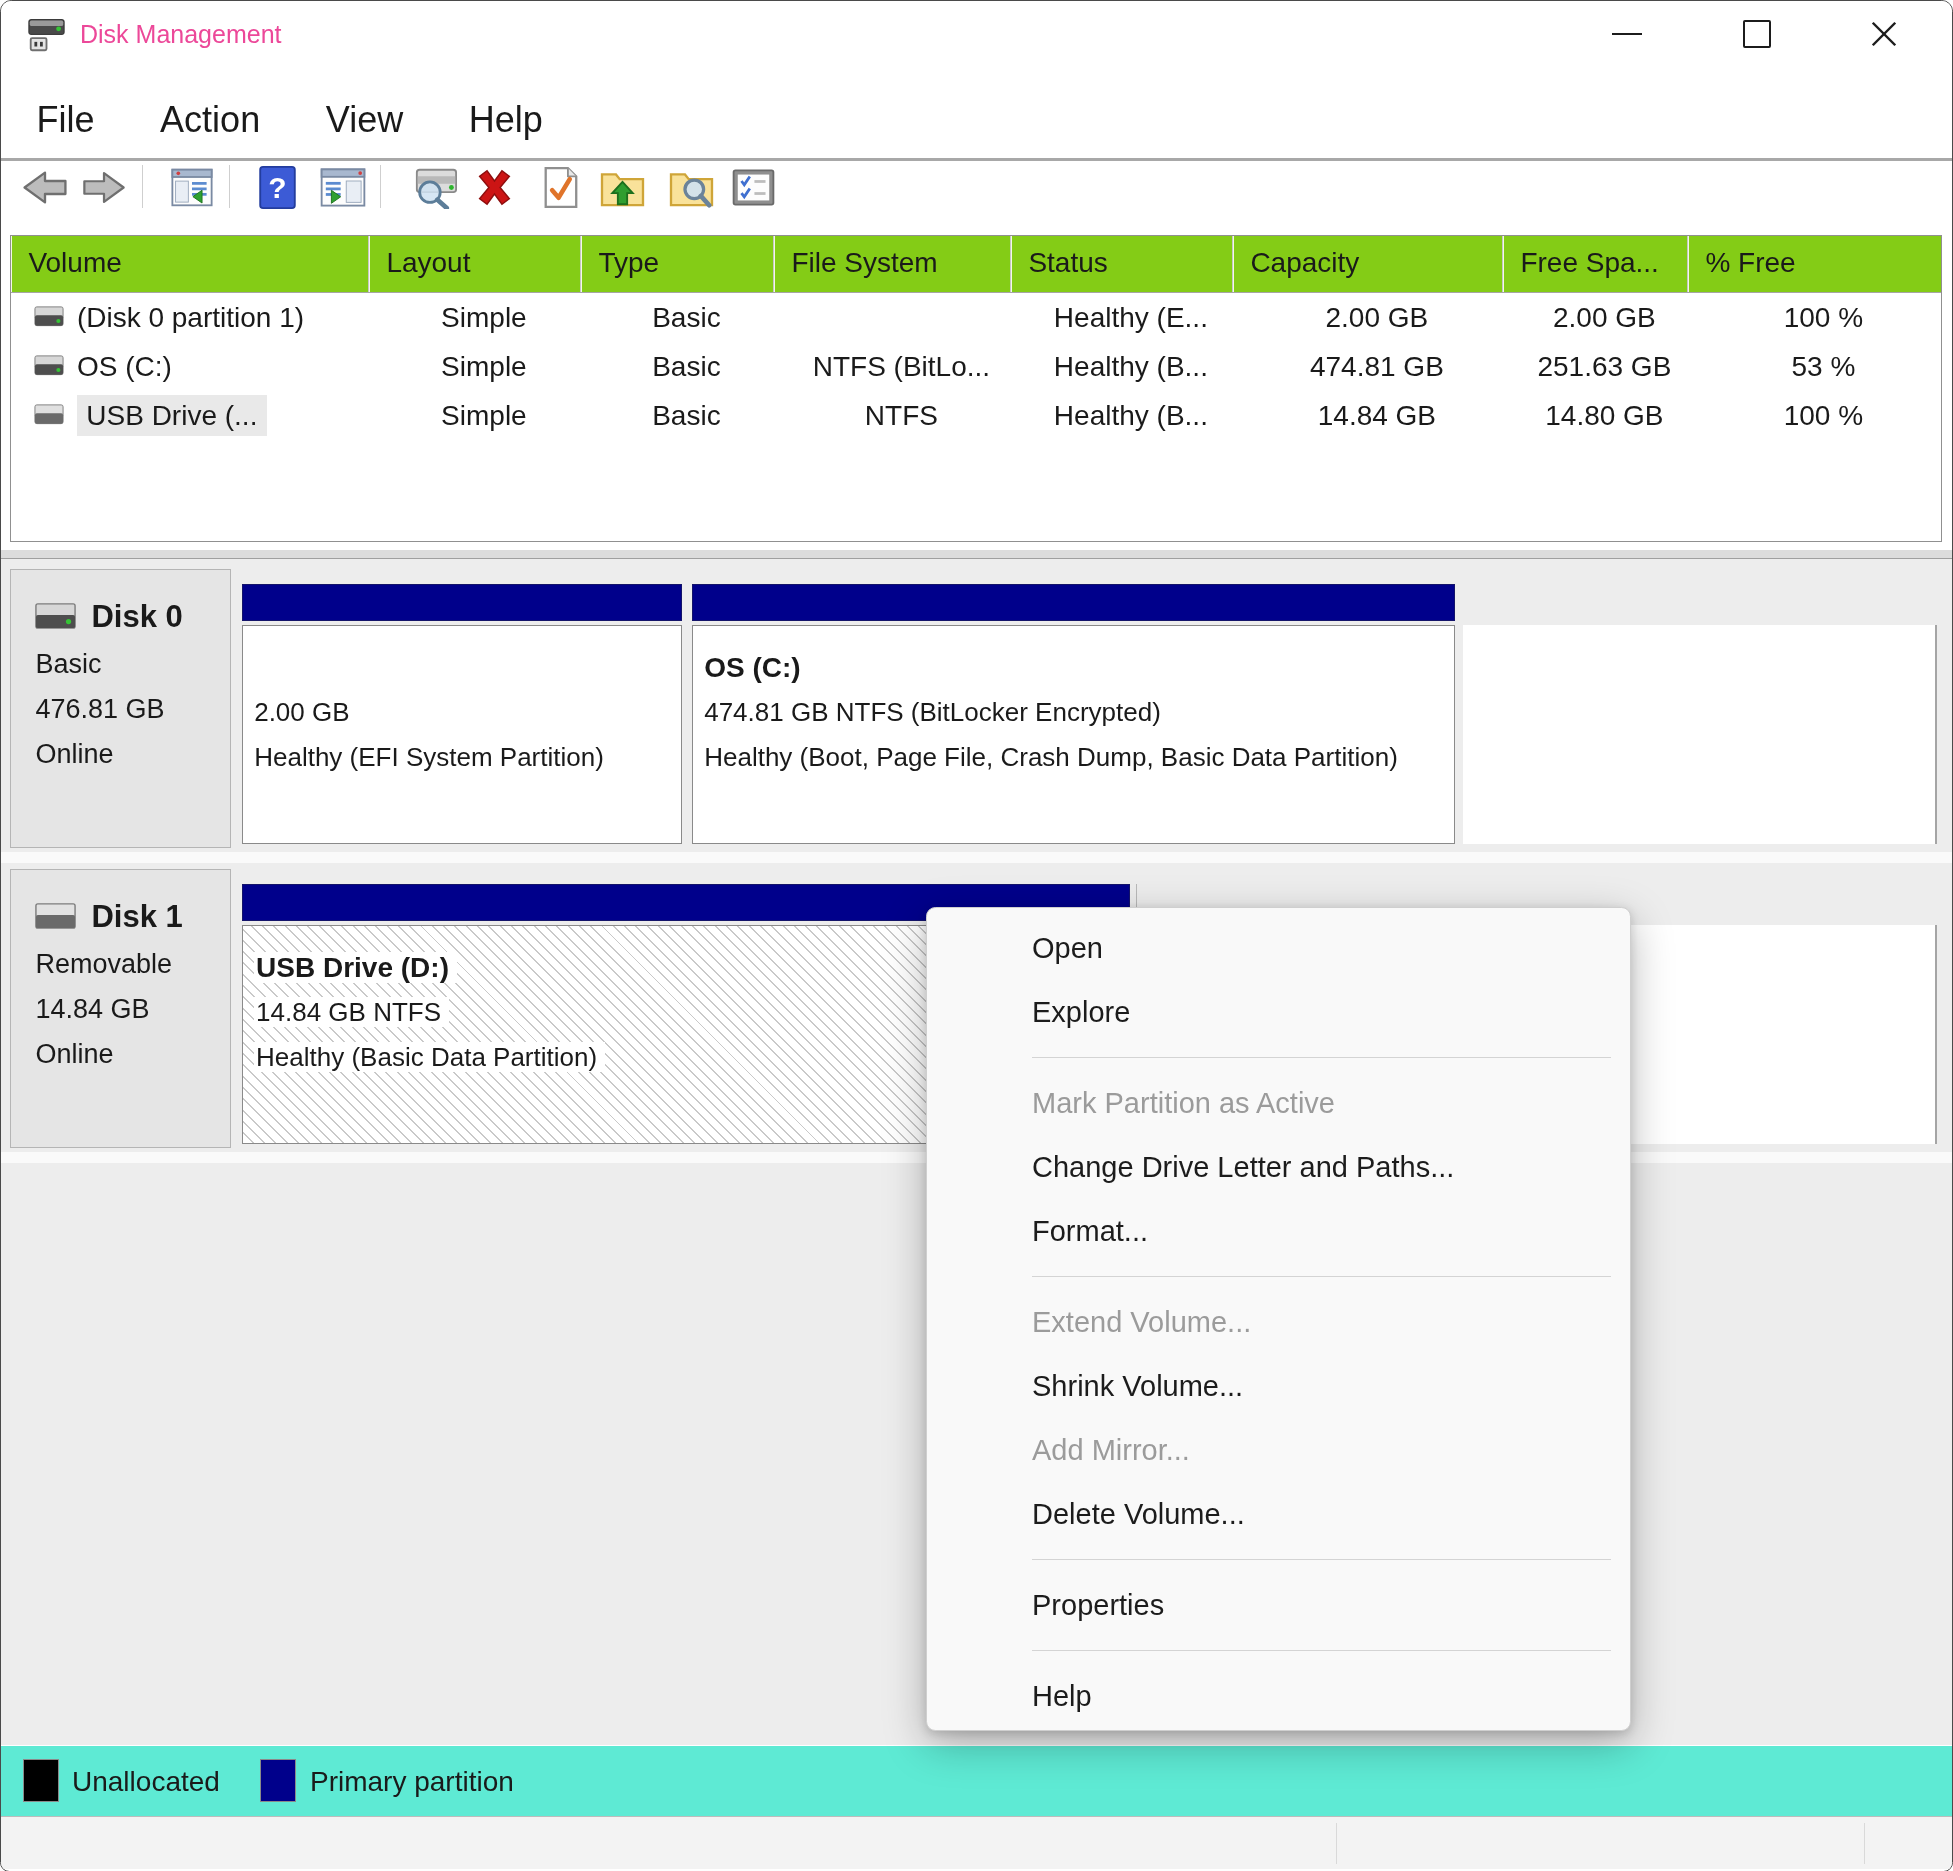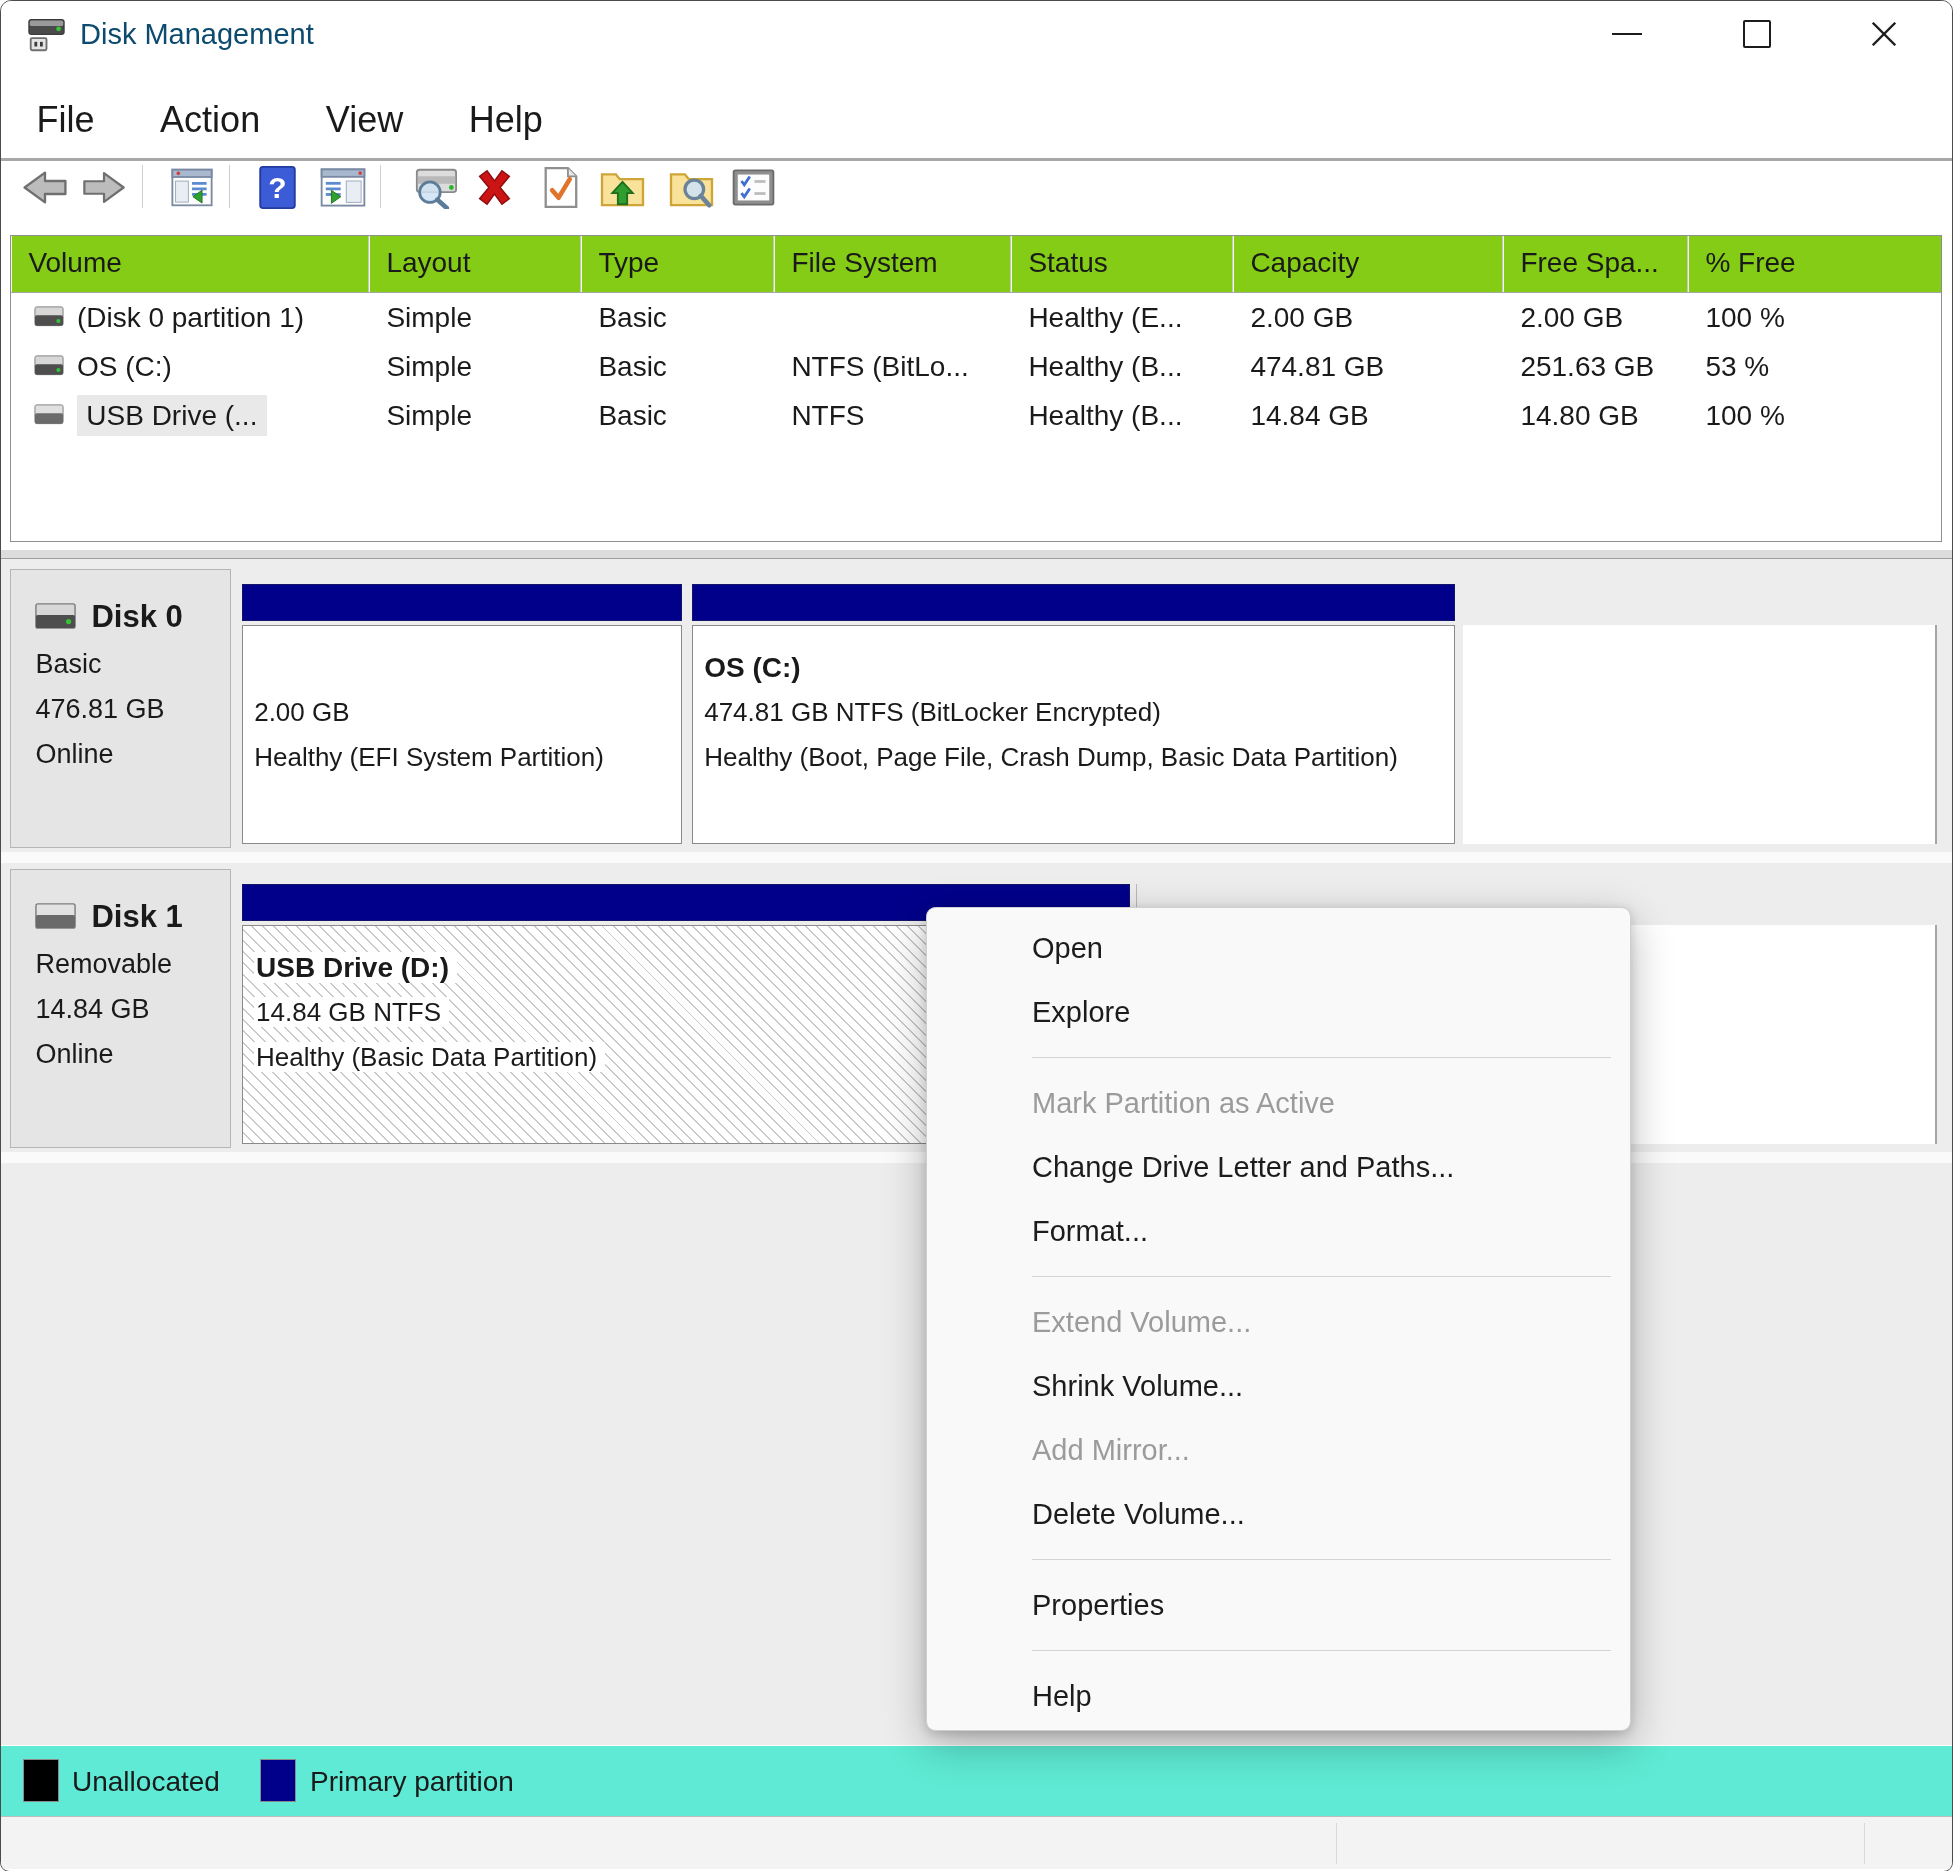--- a/index.html
+++ b/index.html
@@ -4,21 +4,21 @@
 <style>
   html,body{margin:0;padding:0;}
   body{width:1953px;height:1872px;position:relative;background:#fdfdfd;
        font-family:"Liberation Sans",sans-serif;color:#1a1a1a;}
   .window{position:absolute;inset:0;border:1.9px solid #4a4a4a;border-radius:11.2px 11.2px 9.4px 9.4px;
           background:#ffffff;overflow:hidden;}
 
   
   .titlebar{position:absolute;left:0;top:0;width:100%;height:67px;background:#fff;}
   .app-icon{position:absolute;left:26px;top:13px;width:39px;height:39px;}
-  .app-title{position:absolute;left:79px;top:0;height:67px;line-height:67px;font-size:29px;color:#0c4a6e;}
+  .app-title{position:absolute;left:79px;top:0;height:67px;line-height:67px;font-size:25px;color:#ec4899;}
   .winbtn{position:absolute;top:0;width:86px;height:66px;display:flex;align-items:center;justify-content:center;}
   .winbtn.min{left:1583px;} .winbtn.max{left:1713px;} .winbtn.close{left:1840px;}
   .glyph-min{display:block;width:30px;height:0;border-top:2.8px solid #1c1c1c;}
   .glyph-max{display:block;width:24px;height:24px;border:2.8px solid #1c1c1c;border-radius:1.9px;}
 
   
   .menubar{position:absolute;left:0;top:79px;width:100%;height:79px;display:flex;align-items:center;}
   .menu-item{font-size:36px;padding:0 22.5px;margin-right:20.6px;height:60px;line-height:60px;}
   .menu-item:first-child{margin-left:13px;}
   .bar-divider{position:absolute;left:0;top:157px;width:100%;height:2.8px;background:#a8a8a8;}
@@ -29,21 +29,21 @@
   .tsep{position:absolute;top:3.7px;height:43px;border-left:1.9px solid #cfcfcf;}
 
   
   .listview{position:absolute;left:9.4px;top:234px;width:1932px;height:307px;background:#fff;
             border:1.9px solid #909090;box-sizing:border-box;}
   .lv-header{display:grid;grid-template-columns:358px 212px 193px 237px 222px 270px 185px 1fr;
              height:56px;background:#84cc16;border-bottom:1.9px solid #a6a6a6;}
   .lv-header .hcell{font-size:28px;line-height:54px;padding-left:17px;border-right:0.9px solid #c6c6c6;
              box-shadow:inset 0.9px 0 0 #ffffff;white-space:nowrap;overflow:hidden;}
   .lv-row{display:grid;grid-template-columns:358px 212px 193px 237px 222px 270px 185px 1fr;height:49px;}
-  .lv-row .cell{font-size:28px;line-height:49px;padding-left:17px;white-space:nowrap;overflow:hidden;}
+  .lv-row .cell{font-size:28px;line-height:49px;padding-left:17px;white-space:nowrap;overflow:hidden;text-align:center;}
   .vol-cell{display:flex;align-items:center;gap:13px;padding-left:22.5px !important;}
   .vol-cell .vname{line-height:37px;}
   .vname.sel{background:#e9e9e9;padding:1.9px 9.4px;}
 
   
   .split-white{position:absolute;left:0;top:542px;width:100%;height:7.5px;background:#fff;}
   .split-bar{position:absolute;left:0;top:549px;width:100%;height:7.5px;background:#dcdcdc;border-bottom:1.9px solid #9f9f9f;}
   .graphical{position:absolute;left:0;top:558px;width:100%;height:1186px;background:#ededed;}
 
   .disk-panel{position:absolute;left:9.4px;width:221px;height:279px;background:#e5e5e5;

